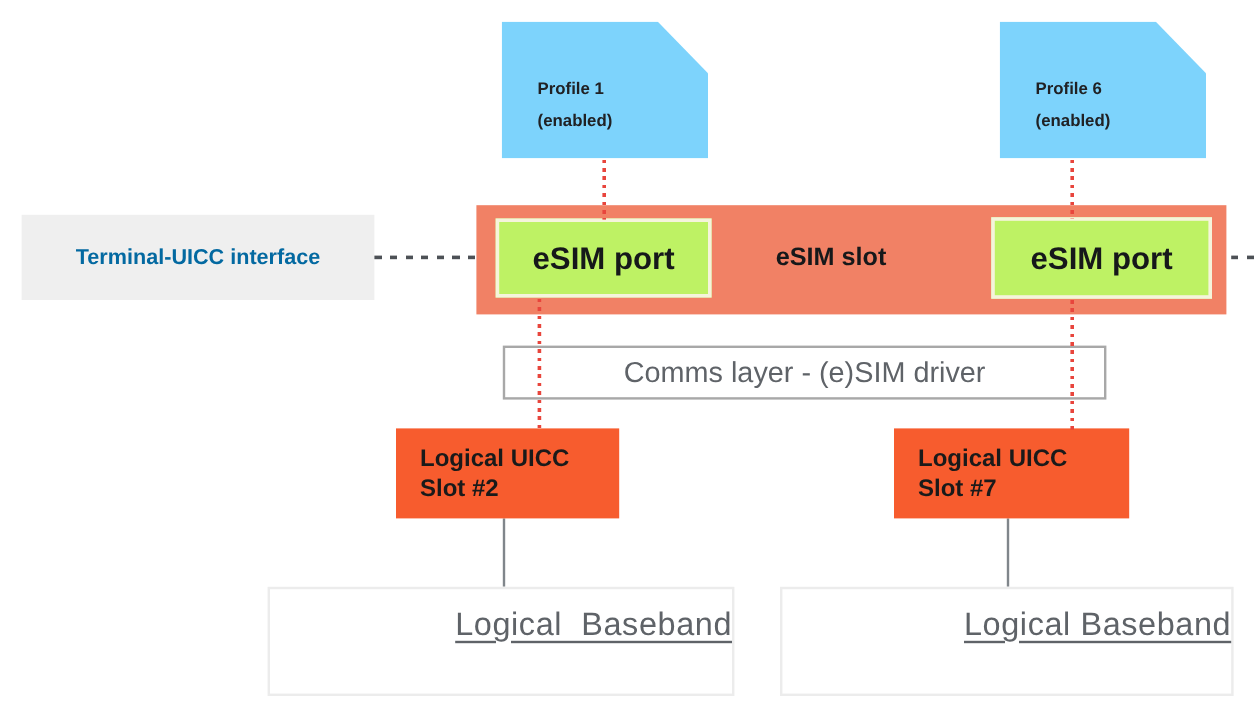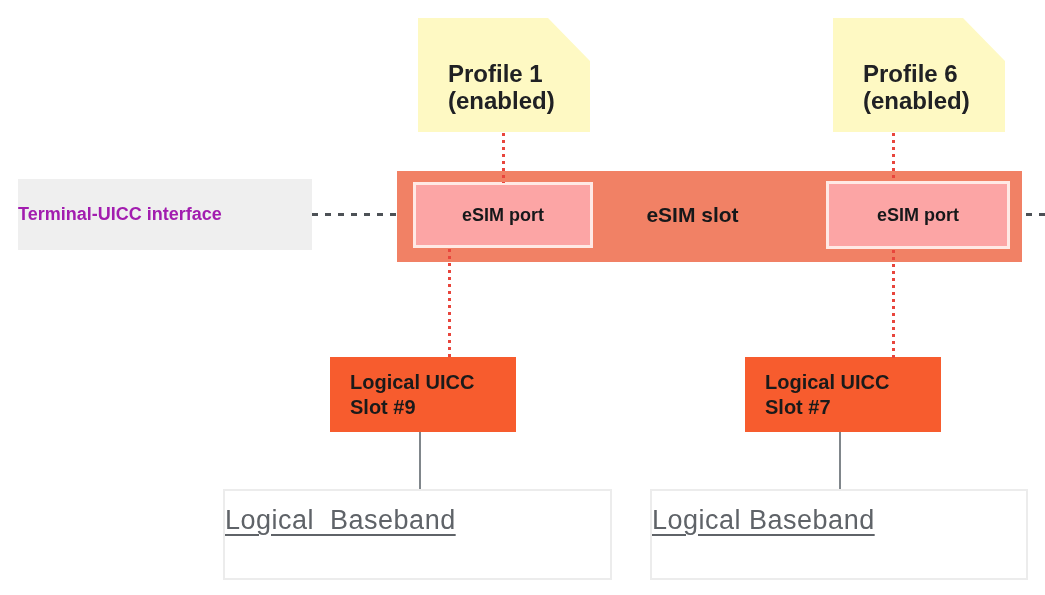--- a/index.html
+++ b/index.html
@@ -8,59 +8,60 @@
     position: relative;
     width: 1045px;
     height: 595px;
     background: #ffffff;
     overflow: hidden;
   }
   .abs { position: absolute; box-sizing: border-box; }
 
   
   .profile-card {
-    background: #fef9c3;
+    background: #7dd3fc;
     clip-path: polygon(0 0, calc(100% - 42px) 0, 100% 43px, 100% 100%, 0 100%);
     color: #202124;
     font-weight: 700;
-    font-size: 24px;
+    font-size: 14px;
     line-height: 27px;
     padding: 42px 0 0 30px;
   }
 
   
   .terminal-label {
     background: #efefef;
-    color: #a21caf;
+    color: #0369a1;
     font-weight: 700;
     font-size: 18px;
     display: flex;
     align-items: center;
+    justify-content: center;
   }
 
   
   .slot-bar { background: #f18165; }
 
   .slot-title {
     color: #16181a;
     font-weight: 700;
     font-size: 21px;
     display: flex;
     align-items: center;
     justify-content: center;
     z-index: 2;
   }
 
   
   .port-box {
-    background: #fca5a5;
+    background: #bef264;
     border: 3px solid rgba(255, 245, 240, 0.85);
     color: #16181a;
     font-weight: 700;
-    font-size: 18px;
+    font-size: 26px;
     display: flex;
     align-items: center;
     justify-content: center;
     z-index: 2;
   }
 
   
   .comms-box {
     background: #ffffff;
     border: 2px solid #a8a8a8;
@@ -85,21 +86,21 @@
 
   
   .baseband-box {
     background: #ffffff;
     border: 2px solid #ececec;
     color: #5f6368;
     font-size: 27px;
     letter-spacing: 0.5px;
     display: flex;
     align-items: center;
-    justify-content: flex-start;
+    justify-content: flex-end;
     padding-bottom: 28px;
   }
   .baseband-box span {
     text-decoration: underline;
     text-decoration-thickness: 2px;
     text-underline-offset: 5px;
     white-space: pre;
   }
 
   
@@ -151,24 +152,27 @@
 
   <div class="abs port-box" style="left:826px; top:181px; width:184px; height:68px;">
     <span>eSIM port</span>
   </div>
 
   <div class="abs dot-v-red" style="left:502px; top:133px; height:50px;"></div>
   <div class="abs dot-v-red" style="left:448px; top:249px; height:109px;"></div>
   <div class="abs dot-v-red" style="left:892px; top:133px; height:49px;"></div>
   <div class="abs dot-v-red" style="left:892px; top:250px; height:108px;"></div>
 
+  <div class="abs comms-box" style="left:419px; top:288px; width:503px; height:45px;">
+    <span>Comms layer - (e)SIM driver</span>
+  </div>
 
   <div class="abs uicc-box" style="left:330px; top:357px; width:186px; height:75px;">
     <div>Logical UICC</div>
-    <div>Slot #9</div>
+    <div>Slot #2</div>
   </div>
 
   <div class="abs uicc-box" style="left:745px; top:357px; width:196px; height:75px;">
     <div>Logical UICC</div>
     <div>Slot #7</div>
   </div>
 
   <div class="abs line-v-gray" style="left:419px; top:432px; height:57px;"></div>
   <div class="abs line-v-gray" style="left:839px; top:432px; height:57px;"></div>
 

